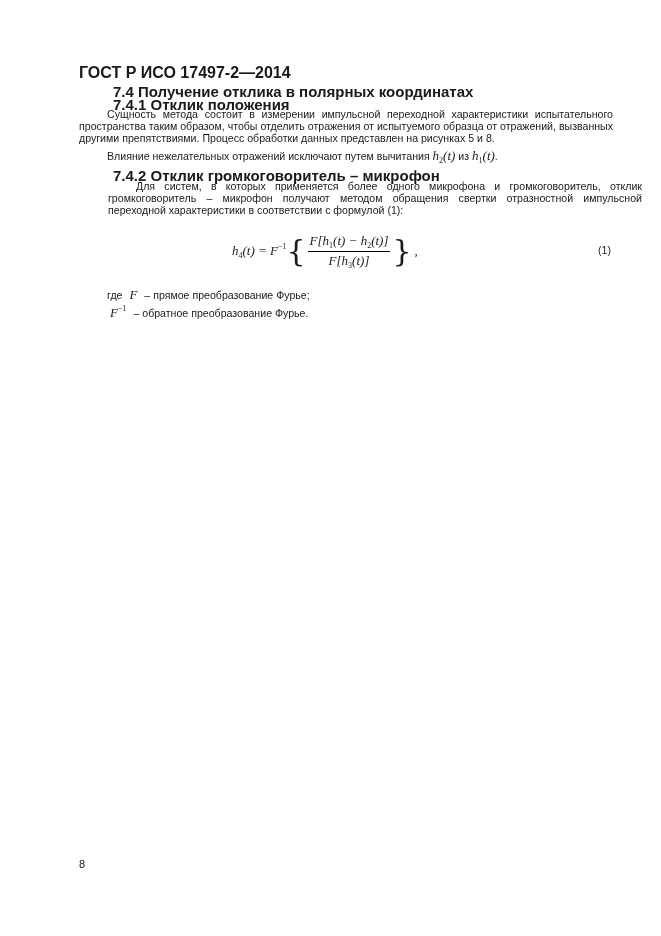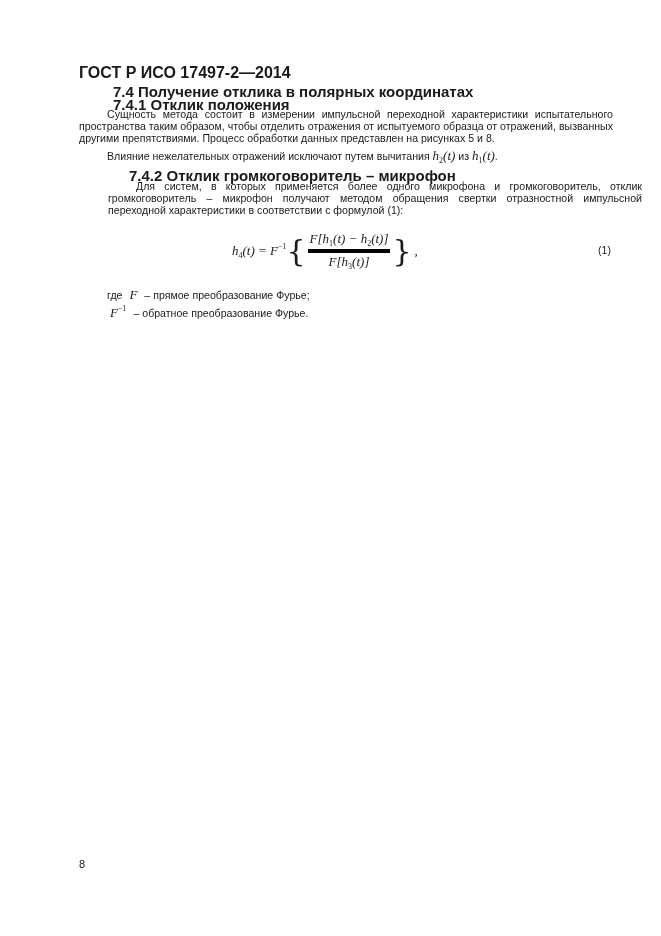--- a/index.html
+++ b/index.html
@@ -8,21 +8,21 @@
     .abs { position:absolute; }
     .hdr { left:79px; top:64px; font-weight:bold; font-size:16px; }
     .h2 { left:113px; font-weight:bold; font-size:15px; }
     .para { left:79px; width:534px; line-height:12.2px; text-align:justify; }
     .ind { text-indent:28px; }
     .math { font-family:"Liberation Serif", serif; font-style:italic; font-size:13px; }
     .sub { font-size:8px; vertical-align:-3px; font-style:normal; }
     .sup { font-size:8px; vertical-align:6px; font-style:normal; }
     .formula { left:232px; top:228px; height:46px; display:flex; align-items:center; }
     .frac { display:inline-flex; flex-direction:column; align-items:center; margin:0 2px; }
-    .frac .num { border-bottom:4px solid #000000; padding:0 2px 1px 2px;font-family:Liberation Serif, serif; }
+    .frac .num { border-bottom:1px solid #000000; padding:0 2px 1px 2px;font-family:Liberation Serif, serif; }
     .frac .den { padding-top:1px; }
     .brace { font-family:"DejaVu Serif", serif; font-style:normal; font-size:30px; line-height:30px; font-weight:100; }
     .eqnum { left:598px; top:244px; }
     .pageno { left:79px; top:858px; font-size:11px; }
   </style>
 </head>
 <body>
 
 <div class="abs hdr">ГОСТ Р ИСО 17497-2—2014</div>
 
@@ -31,21 +31,21 @@
 
 <div class="abs para ind" style="top:108px;">Сущность метода состоит в измерении импульсной переходной характеристики испытательного пространства таким образом, чтобы отделить отражения от испытуемого образца от отражений, вызванных другими препятствиями. Процесс обработки данных представлен на рисунках 5 и 8.</div>
 
 <div class="abs para ind" style="top:150px;">
   <span>Влияние нежелательных отражений исключают путем вычитания</span>
   <span class="math"><span>h</span><span class="sub">2</span><span>(t)</span></span>
   <span>из</span>
   <span class="math"><span>h</span><span class="sub">1</span><span>(t)</span></span><span>.</span>
 </div>
 
-<div class="abs h2" style="top:167px;margin-left:16px;">7.4.2 Отклик громкоговоритель – микрофон</div>
+<div class="abs h2" style="top:167px;">7.4.2 Отклик громкоговоритель – микрофон</div>
 
 <div class="abs para ind" style="top:180px;margin-left:29px;">Для систем, в которых применяется более одного микрофона и громкоговоритель, отклик громкоговоритель – микрофон получают методом обращения свертки отразностной импульсной переходной характеристики в соответствии с формулой (1):</div>
 
 <div class="abs formula math">
   <span><span>h</span><span class="sub">4</span><span>(t) = F</span><span class="sup">−1</span></span>
   <span class="brace">{</span>
   <span class="frac">
     <span class="num"><span>F[h</span><span class="sub">1</span><span>(t) − h</span><span class="sub">2</span><span>(t)]</span></span>
     <span class="den"><span>F[h</span><span class="sub">3</span><span>(t)]</span></span>
   </span>

